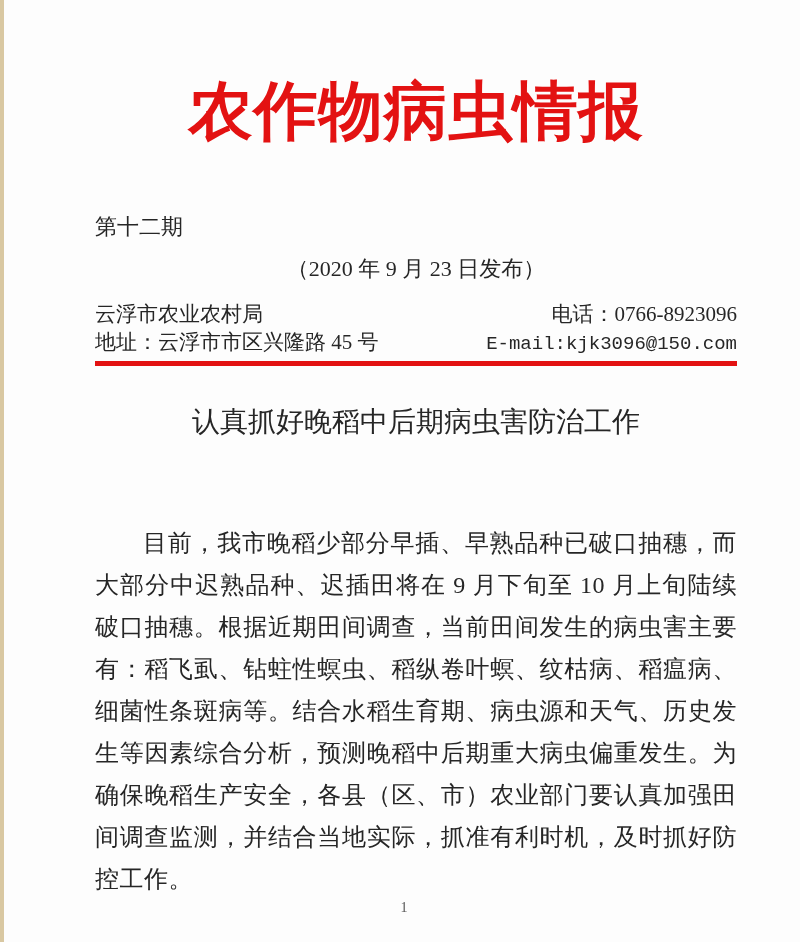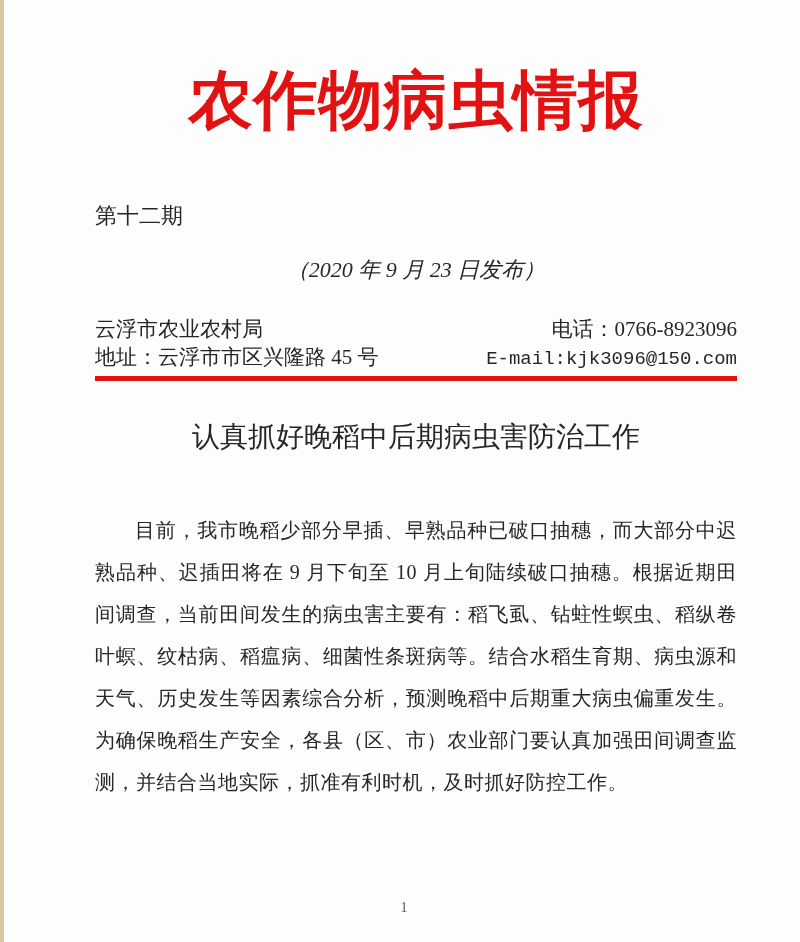--- a/index.html
+++ b/index.html
@@ -18,40 +18,40 @@
   }
   .page{position:relative;width:800px;height:942px;background:#fdfdfd;}
   .edge-strip{
     position:absolute;left:0;top:0;width:4px;height:942px;
     background:var(--edge-strip);
   }
   .content{
     position:absolute;left:95px;top:0;width:642px;height:942px;
   }
   .masthead{
-    margin:5px;padding-top:50px;
+    margin:16px;padding-top:50px;
     text-align:center;
     font-size:64px;line-height:92px;
     font-weight:bold;
     letter-spacing:1px;
     color:var(--accent-red);
     white-space:nowrap;
   }
   .issue{
     margin-top:54px;
     text-align:left;
     font-size:22px;line-height:30px;
   }
   .pub-date{
-    margin-top:24px;
+    margin-top:12px;
     text-align:center;
-    font-size:22px;line-height:30px;font-style:italic;
+    font-size:22px;line-height:30px;
   }
   .contact{
-    margin-top:30px;
+    margin-top:16px;
   }
   .contact-row{
     display:flex;justify-content:space-between;align-items:baseline;
     font-size:21px;line-height:28px;
   }
   .mono{
     font-family:"Liberation Mono","DejaVu Sans Mono",monospace;
     font-size:19px;
   }
   .red-rule{
@@ -60,22 +60,22 @@
     background:var(--accent-red);
   }
   .article-title{
     margin:36px 0 0 0;
     text-align:center;
     font-size:28px;line-height:40px;
     font-weight:normal;
     white-space:nowrap;
   }
   .body-para{
-    margin:52px 0 0 0;
-    font-size:20px;line-height:42px;
+    margin:80px 0 0 0;
+    font-size:24px;line-height:42px;
     text-align:justify;
     text-justify:inter-ideograph;
     text-indent:2em;
     letter-spacing:0.5px;
   }
   .section-heading{
     margin:0;
     font-size:24px;line-height:42px;
     font-weight:bold;
     text-indent:2em;

